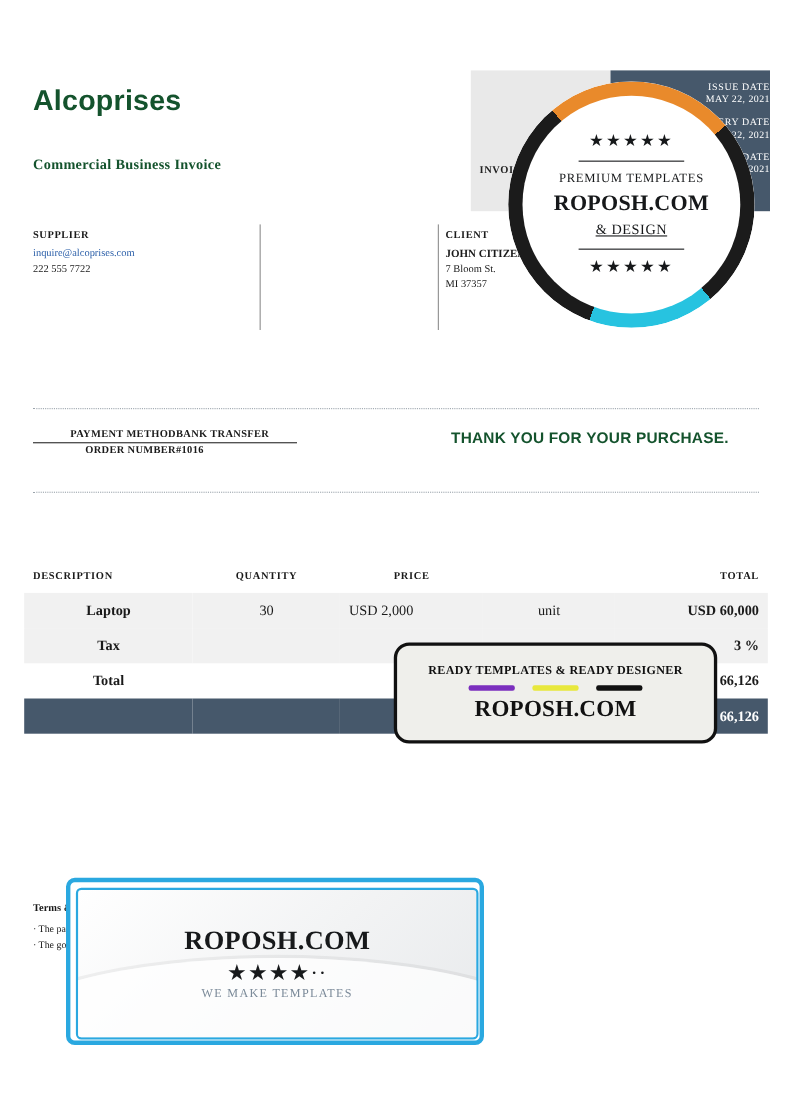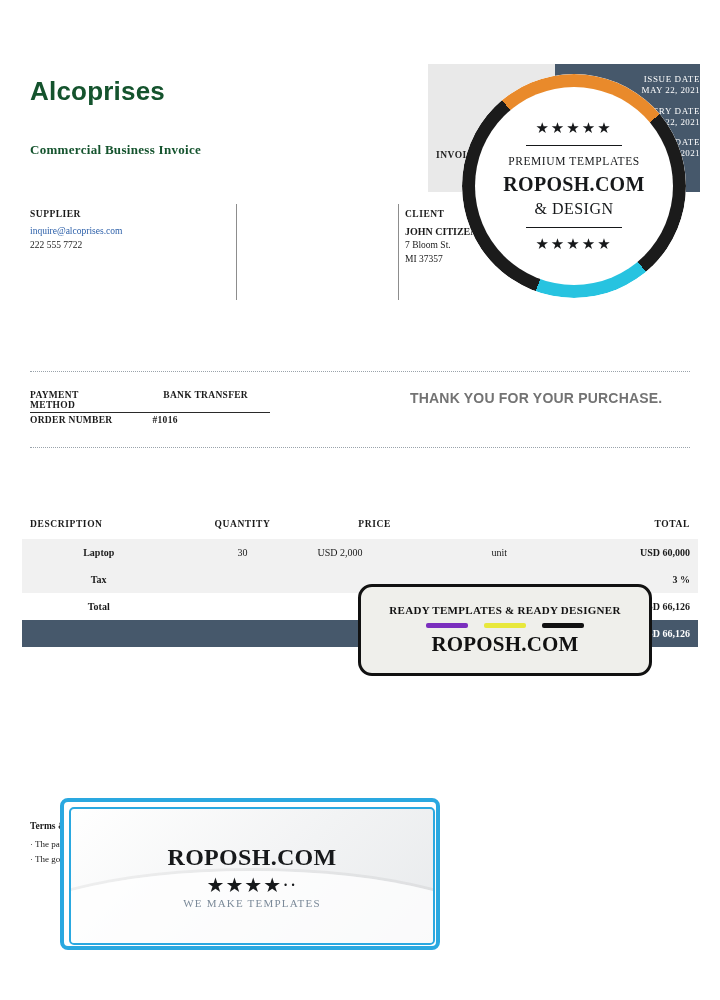--- a/index.html
+++ b/index.html
@@ -136,38 +136,37 @@
 
   .pay-table {
     position: absolute;
     left: 30px;
     top: 388px;
     width: 240px;
     font-size: 9.5px;
   }
   .pay-row {
     display: flex;
-    justify-content: flex-start;
+    justify-content: flex-end;
     padding: 2px 0;
     letter-spacing: .3px;
-    gap: 40px;
   }
   .pay-row.border-b { border-bottom: 1px solid #2a2a2a; }
   .pay-row .k { font-weight: bold; }
   .pay-row .v { font-weight: bold; width: 110px; }
 
   .thanks {
     position: absolute;
     left: 410px;
     top: 388px;
     width: 260px;
     font-family: "Liberation Sans", sans-serif;
     font-size: 14px;
     font-weight: bold;
-    color: #737373;
+    color: #14532d;
     line-height: 1.5;
     letter-spacing: .2px;
   }
 
   
   .items {
     position: absolute;
     left: 22px;
     top: 513px;
     width: 676px;
@@ -180,21 +179,21 @@
     letter-spacing: .6px;
     padding: 6px 8px 10px 8px;
     text-align: center;
     color: #1a1a1a;
   }
   .items th.r, .items td.r { text-align: right; }
   .items th.l, .items td.l { text-align: left; }
   .items td {
     padding: 8px;
     text-align: center;
-    font-size: 10px;
+    font-size: 13px;
     margin-left: 48px;
   }
   .items tr.alt td { background: #f1f1f1; }
   .items td.b { font-weight: bold; }
   .items .desc { font-weight: bold; }
   .total-dark td {
     background: #46586b !important;
     color: #ffffff;
     font-weight: bold;
   }
@@ -246,21 +245,21 @@
     text-align: center;
     font-family: "Liberation Serif", serif;
     color: #16181a;
   }
   .seal .stars { font-size: 15px; letter-spacing: 2px; line-height: 1; }
   .seal .s-line {
     width: 96px; height: 1px; background: #16181a; margin: 9px 0;
   }
   .seal .s-prem { font-size: 11.5px; letter-spacing: .6px; }
   .seal .s-dom { font-size: 20px; font-weight: bold; letter-spacing: .3px; margin: 6px 0 4px; }
-  .seal .s-design { font-size: 16px; letter-spacing: .5px; }
+  .seal .s-design { font-size: 13px; letter-spacing: .5px; text-decoration: underline; }
 
   
   .ready {
     position: absolute;
     left: 358px;
     top: 584px;
     width: 288px;
     height: 86px;
     background: #efefeb;
     border: 3px solid #111111;

